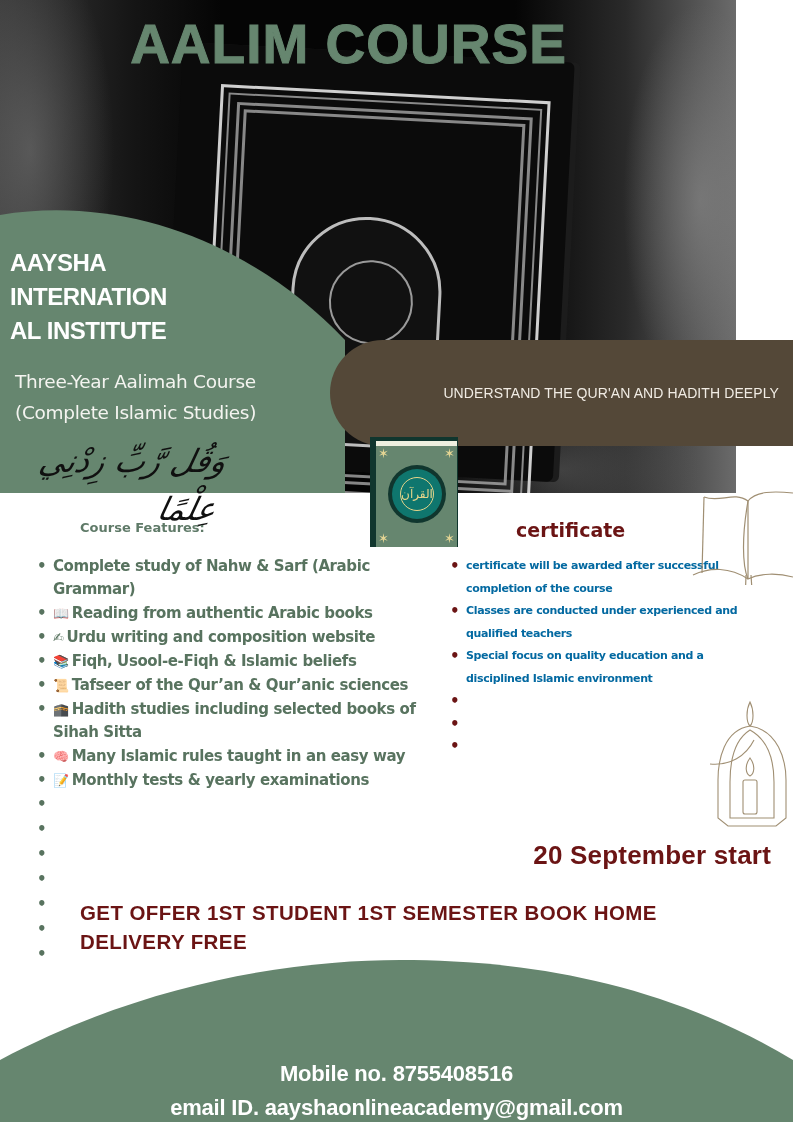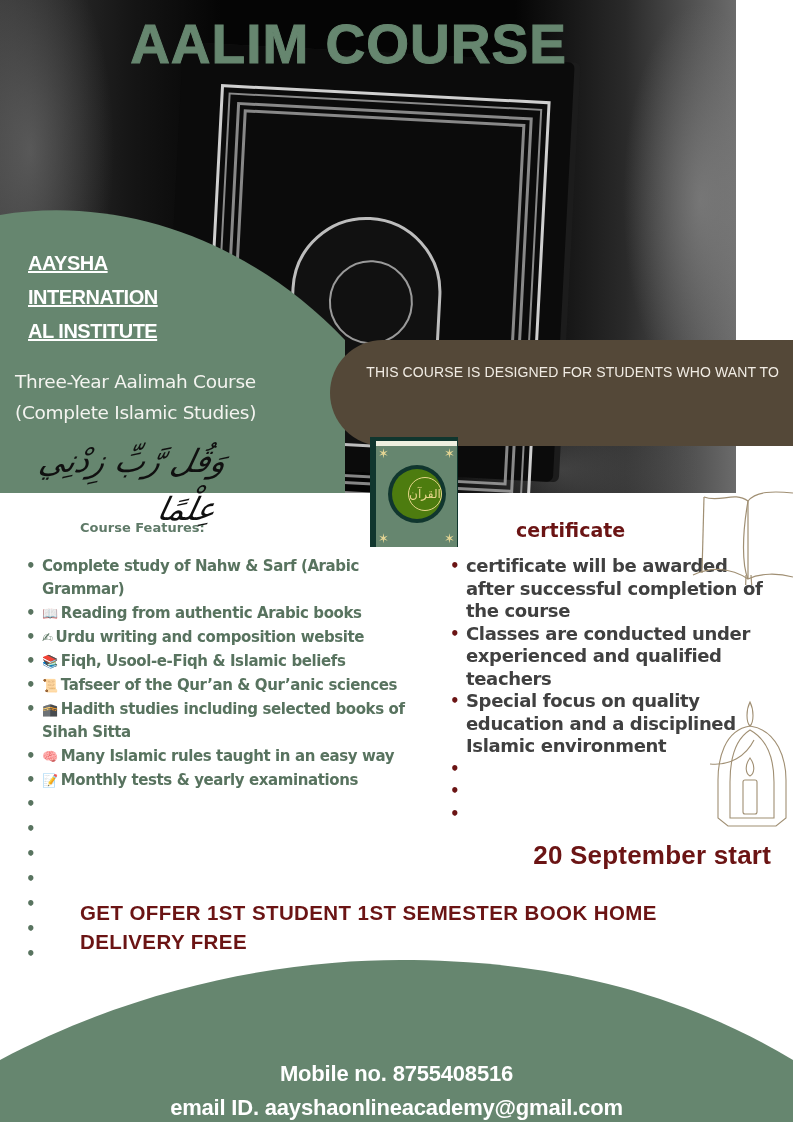--- a/index.html
+++ b/index.html
@@ -51,78 +51,78 @@
   .brown-banner {
     position:absolute; left:330px; top:340px; width:463px; height:106px;
     background:#544838; border-radius:60px 0 0 60px;
   }
   .brown-banner p {
     position:absolute; right:14px; top:22px; width:440px; text-align:right;
     color:#f1ece4; font-family:"Liberation Sans", sans-serif; font-size:14px; line-height:21px; letter-spacing:0.1px;
   }
 
   .inst-name {
-    position:absolute; left:28px; top:246px; color:#ffffff;
-    font-family:"Liberation Sans", sans-serif; font-weight:700; font-size:20px; line-height:34px; letter-spacing:-0.5px;text-decoration:underline;
+    position:absolute; left:10px; top:246px; color:#ffffff;
+    font-family:"Liberation Sans", sans-serif; font-weight:700; font-size:24px; line-height:34px; letter-spacing:-0.5px;
   }
   .inst-sub {
     position:absolute; left:15px; top:366px; color:#f4f4f0;
     font-family:"DejaVu Sans", sans-serif; font-size:18.5px; line-height:31px; letter-spacing:-0.3px;
   }
   .calligraphy {
     position:absolute; left:26px; top:437px; width:200px; height:48px;
     font-family:"DejaVu Serif", serif; font-size:32px; color:#101010; direction:rtl; text-align:right;
     line-height:48px; font-style:italic; transform:skewX(-12deg);
   }
 
   
   .quran-book {
     position:absolute; left:370px; top:437px; width:88px; height:110px;
     background:#66866f; border-left:6px solid #10362e; border-top:4px solid #10362e; border-right:1px solid #10362e;
   }
   .quran-book .pages { position:absolute; left:0; top:0; right:0; height:5px; background:#eef0e0; }
   .quran-book .medal {
     position:absolute; left:16px; top:28px; width:50px; height:50px; border-radius:50%;
-    background:#4d7c0f; box-shadow:0 0 0 4px #10362e;
-    display:flex; align-items:center; justify-content:flex-end;
+    background:#0f766e; box-shadow:0 0 0 4px #10362e;
+    display:flex; align-items:center; justify-content:center;
   }
   .quran-book .medal span {
     width:34px; height:34px; border-radius:50%; border:1.5px solid #e6d58a;
     color:#e6d58a; font-size:12px; display:flex; align-items:center; justify-content:center;
     font-family:"DejaVu Serif", serif;
   }
   .corner { position:absolute; color:#e3d493; font-size:13px; line-height:13px; }
 
   
   .features-title {
     position:absolute; left:80px; top:520px; color:#5f7a68;
     font-family:"DejaVu Sans", sans-serif; font-weight:700; font-size:13px;
   }
   ul.features {
-    position:absolute; left:22px; top:555px; width:390px; list-style:none;
+    position:absolute; left:33px; top:555px; width:390px; list-style:none;
   }
   ul.features li, ul.cert li {
     position:relative; padding-left:20px; font-family:"DejaVu Sans", sans-serif; font-weight:700;
     font-size:15px; line-height:23px; letter-spacing:-0.4px;
   }
   ul.features li { color:#58735f; margin-bottom:1px; }
   ul.features li::before, ul.cert li::before {
     content:"•"; position:absolute; left:4px; top:0; font-size:15px;
   }
   ul.features li::before { color:#58735f; }
   ul.features li .emo { font-size:13px; margin-right:3px; font-weight:400; }
   ul.features li.empty { height:24px; }
 
   
   .cert-title {
     position:absolute; left:516px; top:519px; color:#6b1414;
     font-family:"DejaVu Sans", sans-serif; font-weight:700; font-size:19px;
   }
   ul.cert { position:absolute; left:446px; top:555px; width:320px; list-style:none; }
-  ul.cert li { color:#404040; font-size:18px; line-height:22.5px; letter-spacing:-0.35px; }
+  ul.cert li { color:#0369a1; font-size:11px; line-height:22.5px; letter-spacing:-0.35px; }
   ul.cert li::before { color:#6b1414; }
   ul.cert li.empty { height:22.5px; }
 
   .deco { position:absolute; }
 
   .start-date {
     position:absolute; right:22px; top:840px; color:#6b1414;
     font-family:"Liberation Sans", sans-serif; font-weight:700; font-size:26px; letter-spacing:0.2px;
   }
   .offer {
@@ -149,21 +149,22 @@
 </div>
 
 <div class="title">AALIM COURSE</div>
 
 <svg class="green-shape" viewBox="0 0 793 493" preserveAspectRatio="none">
   <path d="M0,215 C120,195 250,240 345,340 L345,493 L0,493 Z" fill="#66866f"></path>
 </svg>
 
 <div class="brown-banner">
   <p>
-    <span>THIS COURSE IS DESIGNED FOR STUDENTS WHO WANT TO</span><br>
+    <br>
+    <span>UNDERSTAND THE QUR'AN AND HADITH DEEPLY</span>
   </p>
 </div>
 
 <div class="inst-name">
   <div>AAYSHA</div>
   <div>INTERNATION</div>
   <div>AL INSTITUTE</div>
 </div>
 <div class="inst-sub">
   <div>Three-Year Aalimah Course</div>

